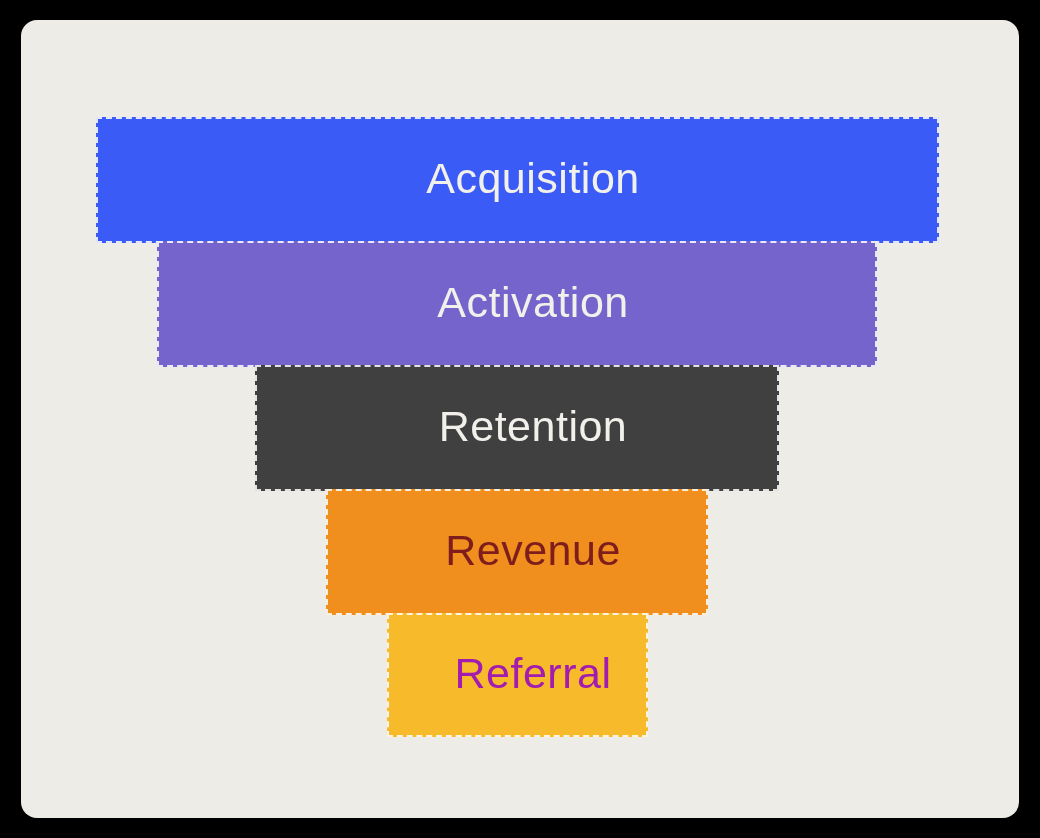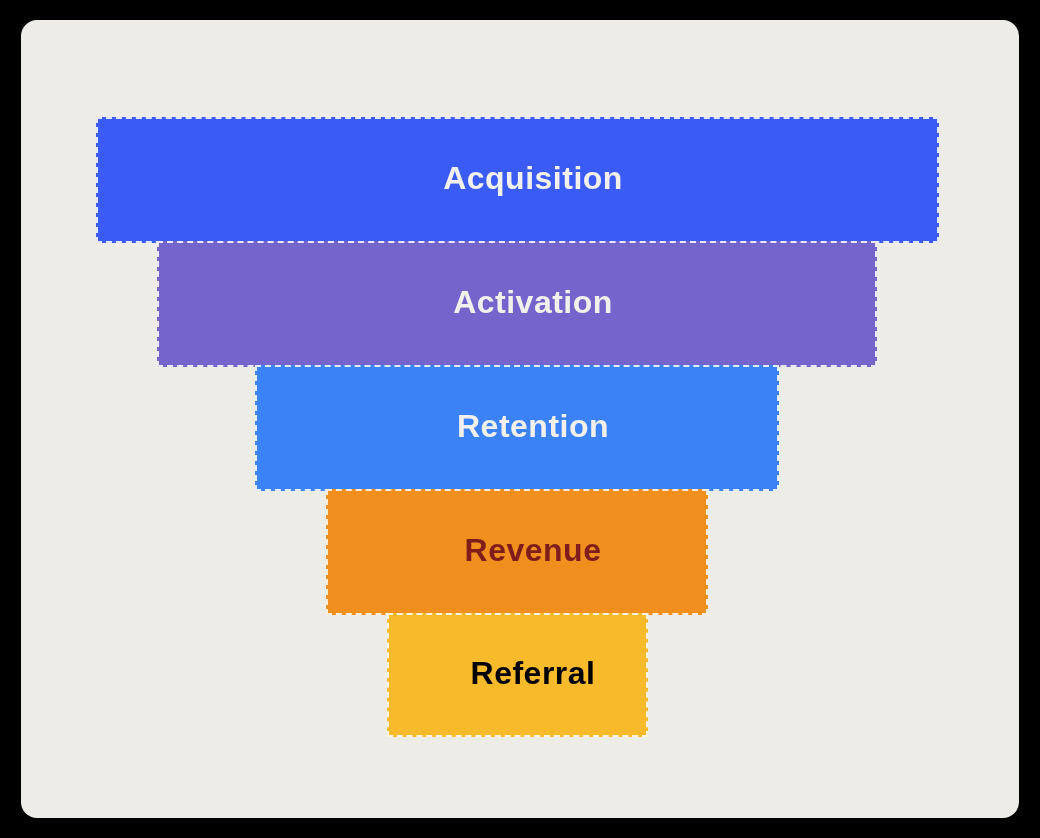--- a/index.html
+++ b/index.html
@@ -35,48 +35,48 @@
   .stage {
     display: flex;
     align-items: center;
     justify-content: center;
     border: 2px dashed rgba(255, 255, 255, 0.85);
   }
 
   .stage + .stage { margin-top: -2px; }
 
   .stage-label {
-    font-size: 32px;
-    font-weight: 700;
+    font-size: 43px;
+    font-weight: 400;
     letter-spacing: 0.5px;
     line-height: 1;
     padding-bottom: 4px;
     margin-left: 32px;
   }
 </style>
 </head>
 <body style="background: rgb(0, 0, 0);">
 
 <div class="canvas" style="background: rgb(237, 236, 231);">
   <div class="funnel">
 
     <div class="stage" style="width: 843px; height: 126px; background: rgb(59, 91, 247); border: 2px dashed rgba(255, 255, 255, 0.85);">
       <span class="stage-label" style="color: rgb(242, 240, 235);">Acquisition</span>
     </div>
 
     <div class="stage" style="width: 720px; height: 126px; background: rgb(116, 100, 204); border: 2px dashed rgba(255, 255, 255, 0.85);">
       <span class="stage-label" style="color: rgb(242, 240, 235);">Activation</span>
     </div>
 
-    <div class="stage" style="width: 524px; height: 126px; background: #3b82f6; border: 2px dashed rgba(255, 255, 255, 0.85);">
+    <div class="stage" style="width: 524px; height: 126px; background: #404040; border: 2px dashed rgba(255, 255, 255, 0.85);">
       <span class="stage-label" style="color: rgb(242, 240, 235);">Retention</span>
     </div>
 
     <div class="stage" style="width: 382px; height: 126px; background: rgb(240, 142, 30); border: 2px dashed rgba(255, 255, 255, 0.85);">
       <span class="stage-label" style="color: #7f1d1d;">Revenue</span>
     </div>
 
     <div class="stage" style="width: 261px; height: 124px; background: rgb(247, 186, 43); border: 2px dashed rgba(255, 255, 255, 0.85);">
-      <span class="stage-label" style="color: #000000;">Referral</span>
+      <span class="stage-label" style="color: #a21caf;">Referral</span>
     </div>
 
   </div>
 </div>
 
 </body></html>

